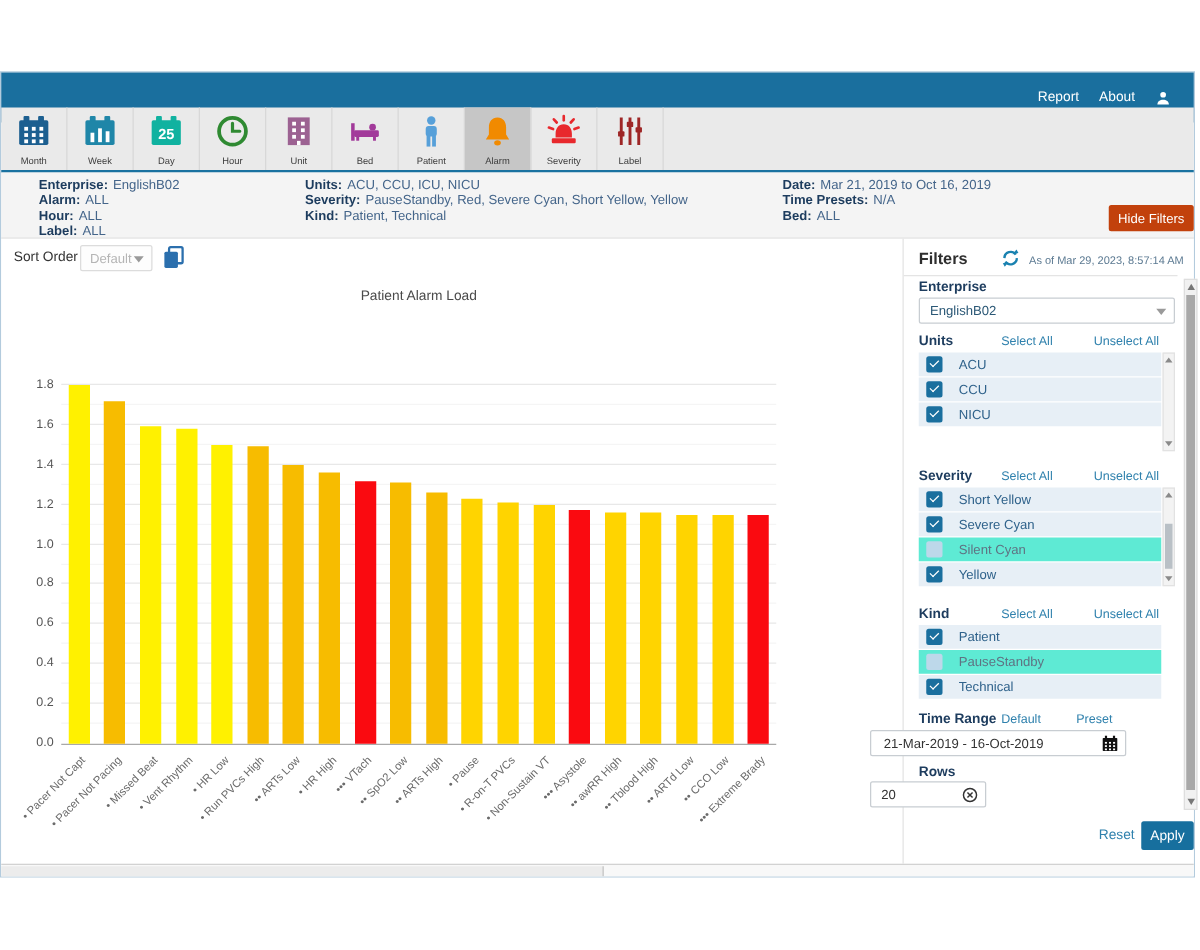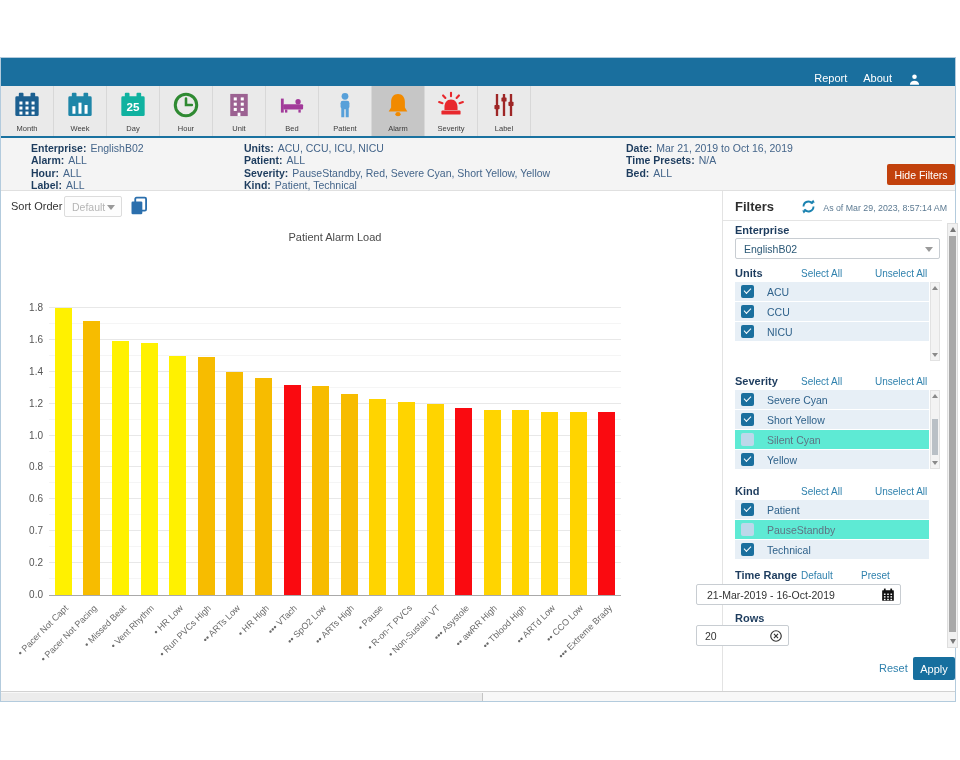--- a/index.html
+++ b/index.html
@@ -2,21 +2,21 @@
 <html><head>
 <meta charset="utf-8">
 <style>
   html,body{margin:0;padding:0;background:#fff;}
   .page{position:relative;width:960px;height:760px;background:#fff;overflow:hidden;
         font-family:"Liberation Sans","DejaVu Sans",sans-serif;}
   .window{position:absolute;left:0;top:57px;width:956px;height:645px;background:#fff;
           border:1px solid #b3cbdd;box-sizing:border-box;}
   
   .topbar{position:absolute;left:0;top:0;width:100%;height:40px;background:#1a6f9e;
-          display:flex;align-items:center;justify-content:flex-end;gap:16px;padding-right:34px;box-sizing:border-box;}
+          display:flex;align-items:center;justify-content:flex-end;gap:16px;padding-right:18px;box-sizing:border-box;}
   .topbar .tlink{color:#fff;font-size:11px;cursor:default;}
   .topbar .person{width:13px;height:13px;}
   
   .toolbar{position:absolute;left:0;top:28px;width:100%;height:50px;background:#eaeaea;
            border-bottom:2px solid #1a72a0;display:flex;box-sizing:content-box;}
   .tcell{width:52px;height:50px;border-right:1px solid #d8d8d8;display:flex;flex-direction:column;
          align-items:center;justify-content:center;}
   .tcell.sel{background:#c6c6c6;}
   .ticon{width:30px;height:30px;display:flex;align-items:center;justify-content:center;}
   .ticon svg{width:28px;height:28px;}
@@ -263,21 +263,20 @@
 
     <div class="summary">
       <div class="sumcol" style="left:30px">
           <div class="sumrow"><span class="sumlabel">Enterprise:</span><span class="sumval">EnglishB02</span></div>
           <div class="sumrow"><span class="sumlabel">Alarm:</span><span class="sumval">ALL</span></div>
           <div class="sumrow"><span class="sumlabel">Hour:</span><span class="sumval">ALL</span></div>
           <div class="sumrow"><span class="sumlabel">Label:</span><span class="sumval">ALL</span></div>
         </div>
       <div class="sumcol" style="left:243px">
           <div class="sumrow"><span class="sumlabel">Units:</span><span class="sumval">ACU, CCU, ICU, NICU</span></div>
-          <div class="sumrow"><span class="sumlabel">Patient:</span><span class="sumval">ALL</span></div>
           <div class="sumrow"><span class="sumlabel">Severity:</span><span class="sumval">PauseStandby, Red, Severe Cyan, Short Yellow, Yellow</span></div>
           <div class="sumrow"><span class="sumlabel">Kind:</span><span class="sumval">Patient, Technical</span></div>
         </div>
       <div class="sumcol" style="left:625px">
           <div class="sumrow"><span class="sumlabel">Date:</span><span class="sumval">Mar 21, 2019 to Oct 16, 2019</span></div>
           <div class="sumrow"><span class="sumlabel">Time Presets:</span><span class="sumval">N/A</span></div>
           <div class="sumrow"><span class="sumlabel">Bed:</span><span class="sumval">ALL</span></div>
         </div>
       <div class="hidefilters">Hide Filters</div>
     </div>
@@ -310,21 +309,21 @@
           <div class="grid" style="bottom: 175.389px;"></div>
           <div class="grid major" style="bottom: 191.333px;"></div>
           <div class="grid" style="bottom: 207.278px;"></div>
           <div class="grid major" style="bottom: 223.222px;"></div>
           <div class="grid" style="bottom: 239.167px;"></div>
           <div class="grid major" style="bottom: 255.111px;"></div>
           <div class="grid" style="bottom: 271.056px;"></div>
           <div class="grid major" style="bottom: 287px;"></div>
           <div class="ylab" style="bottom: -5px;">0.0</div>
           <div class="ylab" style="bottom: 26.8889px;">0.2</div>
-          <div class="ylab" style="bottom: 58.7778px;">0.7</div>
+          <div class="ylab" style="bottom: 58.7778px;">0.4</div>
           <div class="ylab" style="bottom: 90.6667px;">0.6</div>
           <div class="ylab" style="bottom: 122.556px;">0.8</div>
           <div class="ylab" style="bottom: 154.444px;">1.0</div>
           <div class="ylab" style="bottom: 186.333px;">1.2</div>
           <div class="ylab" style="bottom: 218.222px;">1.4</div>
           <div class="ylab" style="bottom: 250.111px;">1.6</div>
           <div class="ylab" style="bottom: 282px;">1.8</div>
           <div class="bar" style="left: 5.8px; height: 287px; background: rgb(255, 241, 0);"></div>
           <div class="xlab" style="left: 14.3px;">
             <span>• Pacer Not Capt</span>
@@ -455,25 +454,25 @@
         </div>
       </div>
 
       <span class="flabel" style="left:734px;top:184px">Severity</span>
       <span class="flink" style="left:800px;top:185px">Select All</span>
       <span class="flink" style="left:874px;top:185px">Unselect All</span>
       <div class="list-wrap" style="top:199px;height:79px">
         <div>
             <div class="crow">
               <span class="cbox checked"></span>
+              <span class="clabel">Short Yellow</span>
+            </div>
+            <div class="crow">
+              <span class="cbox checked"></span>
               <span class="clabel">Severe Cyan</span>
-            </div>
-            <div class="crow">
-              <span class="cbox checked"></span>
-              <span class="clabel">Short Yellow</span>
             </div>
             <div class="crow un">
               <span class="cbox"></span>
               <span class="clabel">Silent Cyan</span>
             </div>
             <div class="crow">
               <span class="cbox checked"></span>
               <span class="clabel">Yellow</span>
             </div>
           </div>

